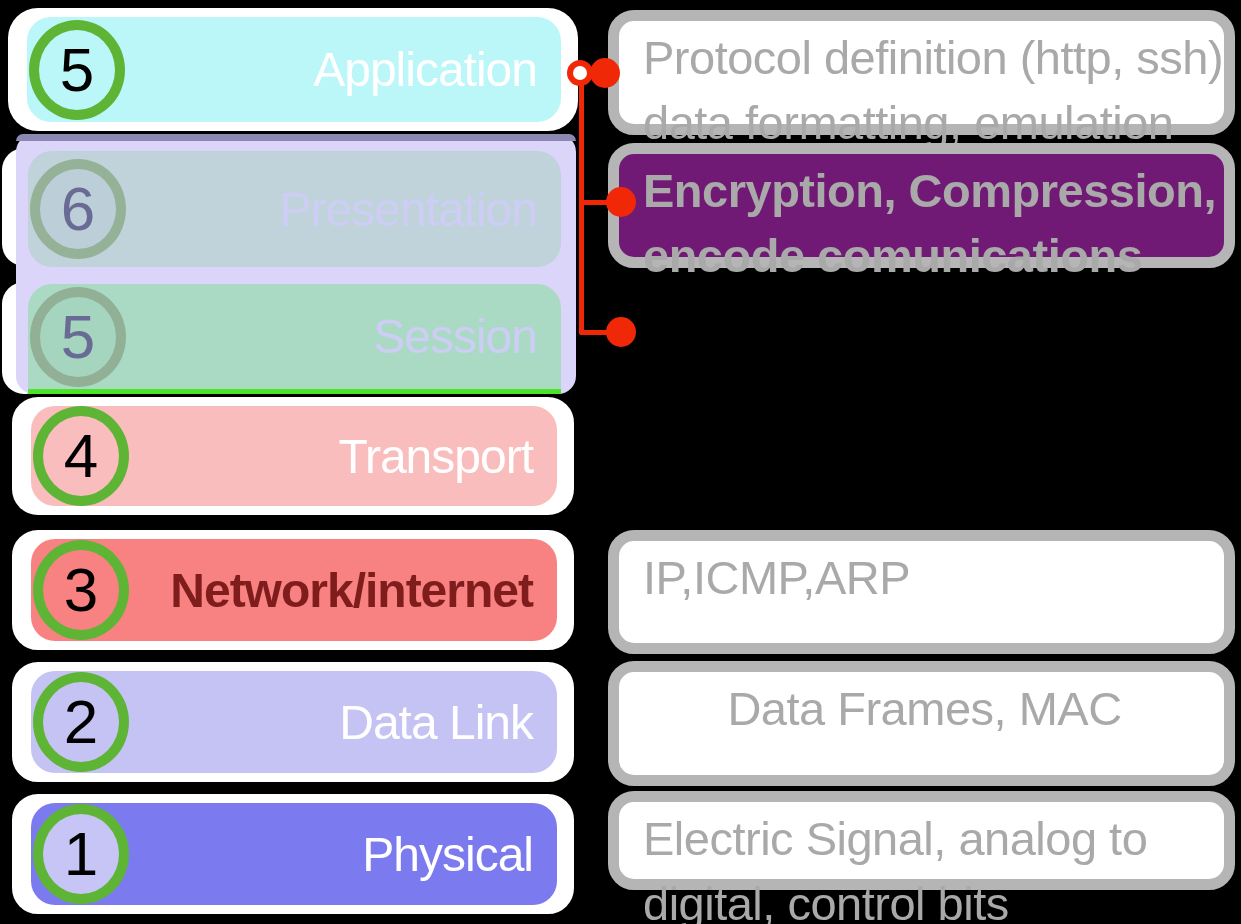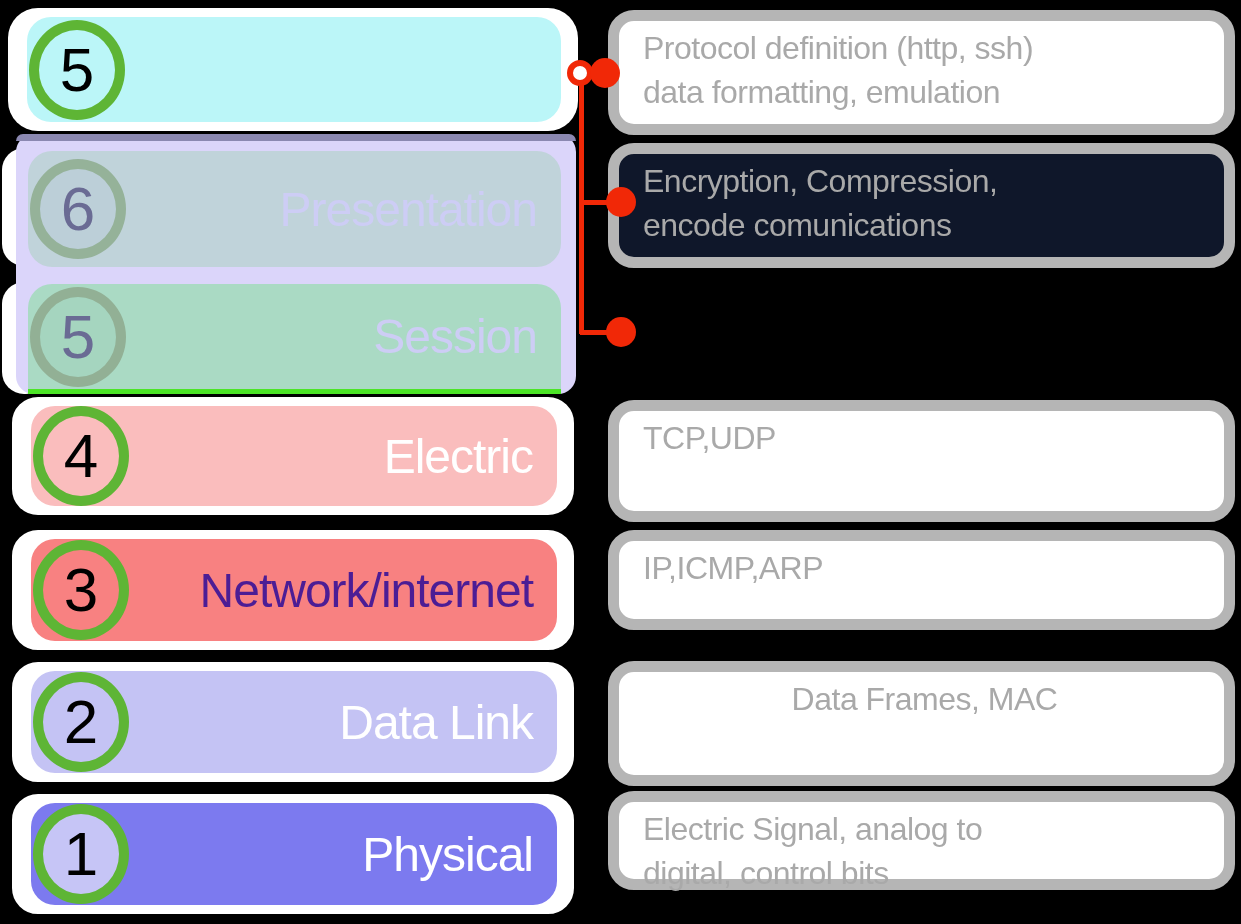--- a/index.html
+++ b/index.html
@@ -34,41 +34,42 @@
   .panel-top-edge{position:absolute;left:0;top:0;width:100%;height:7px;border-radius:18px 18px 0 0;}
   .panel .layer-inner{position:absolute;left:12px;width:533px;}
   .inner-presentation{top:17px;height:116px;}
   .inner-session{top:150px;height:105px;border-radius:24px 24px 0 0;}
   .green-strip{position:absolute;left:12px;top:255px;width:533px;height:5px;}
   
   .desc-box{
     position:absolute;left:608px;width:627px;box-sizing:border-box;
     background:#fff;border:11px solid #b5b5b5;border-radius:26px;
   }
-  .desc-text{padding:5px 18px 16px 24px;font-size:32px;line-height:1.38;letter-spacing:-0.5px;}
+  .desc-text{padding:5px 18px 16px 24px;font-size:47px;line-height:1.38;letter-spacing:-0.5px;}
   .dline{display:block;white-space:nowrap;}
   
   .vline{position:absolute;left:579px;top:72px;width:5px;height:262px;z-index:4;}
   .stub{position:absolute;left:580px;width:30px;height:5px;z-index:4;}
   .ring-dot{
     position:absolute;left:567px;top:60px;width:14px;height:14px;border:6px solid #f12807;
     border-radius:50%;background:#fff;z-index:5;
   }
   .dot{position:absolute;width:30px;height:30px;border-radius:50%;z-index:5;}
 </style>
 </head>
 <body>
 
 <div class="canvas">
 
   <div class="layer-outer" style="top:8px;height:123px;">
     <div class="layer-inner" style="background-color: rgb(187, 246, 248);">
       <div class="num-circle" style="background-color: rgb(187, 246, 248); border-color: rgb(94, 181, 53);">
         <span class="num" style="color: rgb(0, 0, 0);">5</span>
       </div>
+      <div class="layer-label" style="color: rgb(255, 255, 255);">Application</div>
     </div>
   </div>
 
   <div class="ghost-tab" style="top:148px;height:118px;"></div>
   <div class="ghost-tab" style="top:282px;height:112px;"></div>
 
   <div class="panel" style="background-color: rgb(219, 213, 250);">
     <div class="panel-top-edge" style="background-color: rgb(139, 136, 177);"></div>
 
     <div class="layer-inner inner-presentation" style="background-color: rgb(192, 211, 218);">
@@ -86,30 +87,30 @@
     </div>
 
     <div class="green-strip" style="background-color: rgb(76, 228, 38);"></div>
   </div>
 
   <div class="layer-outer bordered" style="top:393px;height:126px;">
     <div class="layer-inner" style="background-color: rgb(250, 189, 189);">
       <div class="num-circle" style="background-color: rgb(250, 189, 189); border-color: rgb(94, 181, 53);">
         <span class="num" style="color: rgb(0, 0, 0);">4</span>
       </div>
-      <div class="layer-label" style="color: rgb(255, 255, 255);">Electric</div>
+      <div class="layer-label" style="color: rgb(255, 255, 255);">Transport</div>
     </div>
   </div>
 
   <div class="layer-outer bordered" style="top:526px;height:128px;">
     <div class="layer-inner" style="background-color: rgb(248, 129, 129);">
       <div class="num-circle" style="background-color: rgb(248, 129, 129); border-color: rgb(94, 181, 53);">
         <span class="num" style="color: rgb(0, 0, 0);">3</span>
       </div>
-      <div class="layer-label" style="color: #4c1d95;">Network/internet</div>
+      <div class="layer-label" style="color: #7f1d1d; font-weight: bold;">Network/internet</div>
     </div>
   </div>
 
   <div class="layer-outer bordered" style="top:658px;height:128px;">
     <div class="layer-inner" style="background-color: rgb(196, 195, 244);">
       <div class="num-circle" style="background-color: rgb(196, 195, 244); border-color: rgb(94, 181, 53);">
         <span class="num" style="color: rgb(0, 0, 0);">2</span>
       </div>
       <div class="layer-label" style="color: rgb(255, 255, 255); margin-left: 12px;">Data Link</div>
     </div>
@@ -123,33 +124,27 @@
       <div class="layer-label" style="color: rgb(255, 255, 255);">Physical</div>
     </div>
   </div>
 
   <div class="desc-box" style="top: 10px; height: 125px; border-color: rgb(181, 181, 181); background-color: rgb(255, 255, 255);">
     <div class="desc-text" style="color: rgb(169, 169, 169);">
       <span class="dline">Protocol definition (http, ssh)</span>
       <span class="dline">data formatting, emulation</span>
     </div>
   </div>
-  <div class="desc-box" style="top: 143px; height: 125px; border-color: rgb(181, 181, 181); background-color: #0f172a;">
+  <div class="desc-box" style="top: 143px; height: 125px; border-color: rgb(181, 181, 181); background-color: #701a75; font-weight: bold;">
     <div class="desc-text" style="color: rgb(169, 169, 169);">
       <span class="dline">Encryption, Compression,</span>
       <span class="dline">encode comunications</span>
     </div>
   </div>
-  <div class="desc-box" style="top: 400px; height: 122px; border-color: rgb(181, 181, 181); background-color: rgb(255, 255, 255);">
-    <div class="desc-text" style="color: rgb(169, 169, 169);">
-      <span class="dline">TCP,UDP</span>
-      <span class="dline"></span>
-    </div>
-  </div>
-  <div class="desc-box" style="top: 530px; height: 100px; border-color: rgb(181, 181, 181); background-color: rgb(255, 255, 255);">
+  <div class="desc-box" style="top: 530px; height: 124px; border-color: rgb(181, 181, 181); background-color: rgb(255, 255, 255);">
     <div class="desc-text" style="color: rgb(169, 169, 169);">
       <span class="dline">IP,ICMP,ARP</span>
       <span class="dline"></span>
     </div>
   </div>
   <div class="desc-box" style="top: 661px; height: 125px; border-color: rgb(181, 181, 181); background-color: rgb(255, 255, 255); text-align: center;">
     <div class="desc-text" style="color: rgb(169, 169, 169);">
       <span class="dline">Data Frames, MAC</span>
     </div>
   </div>

